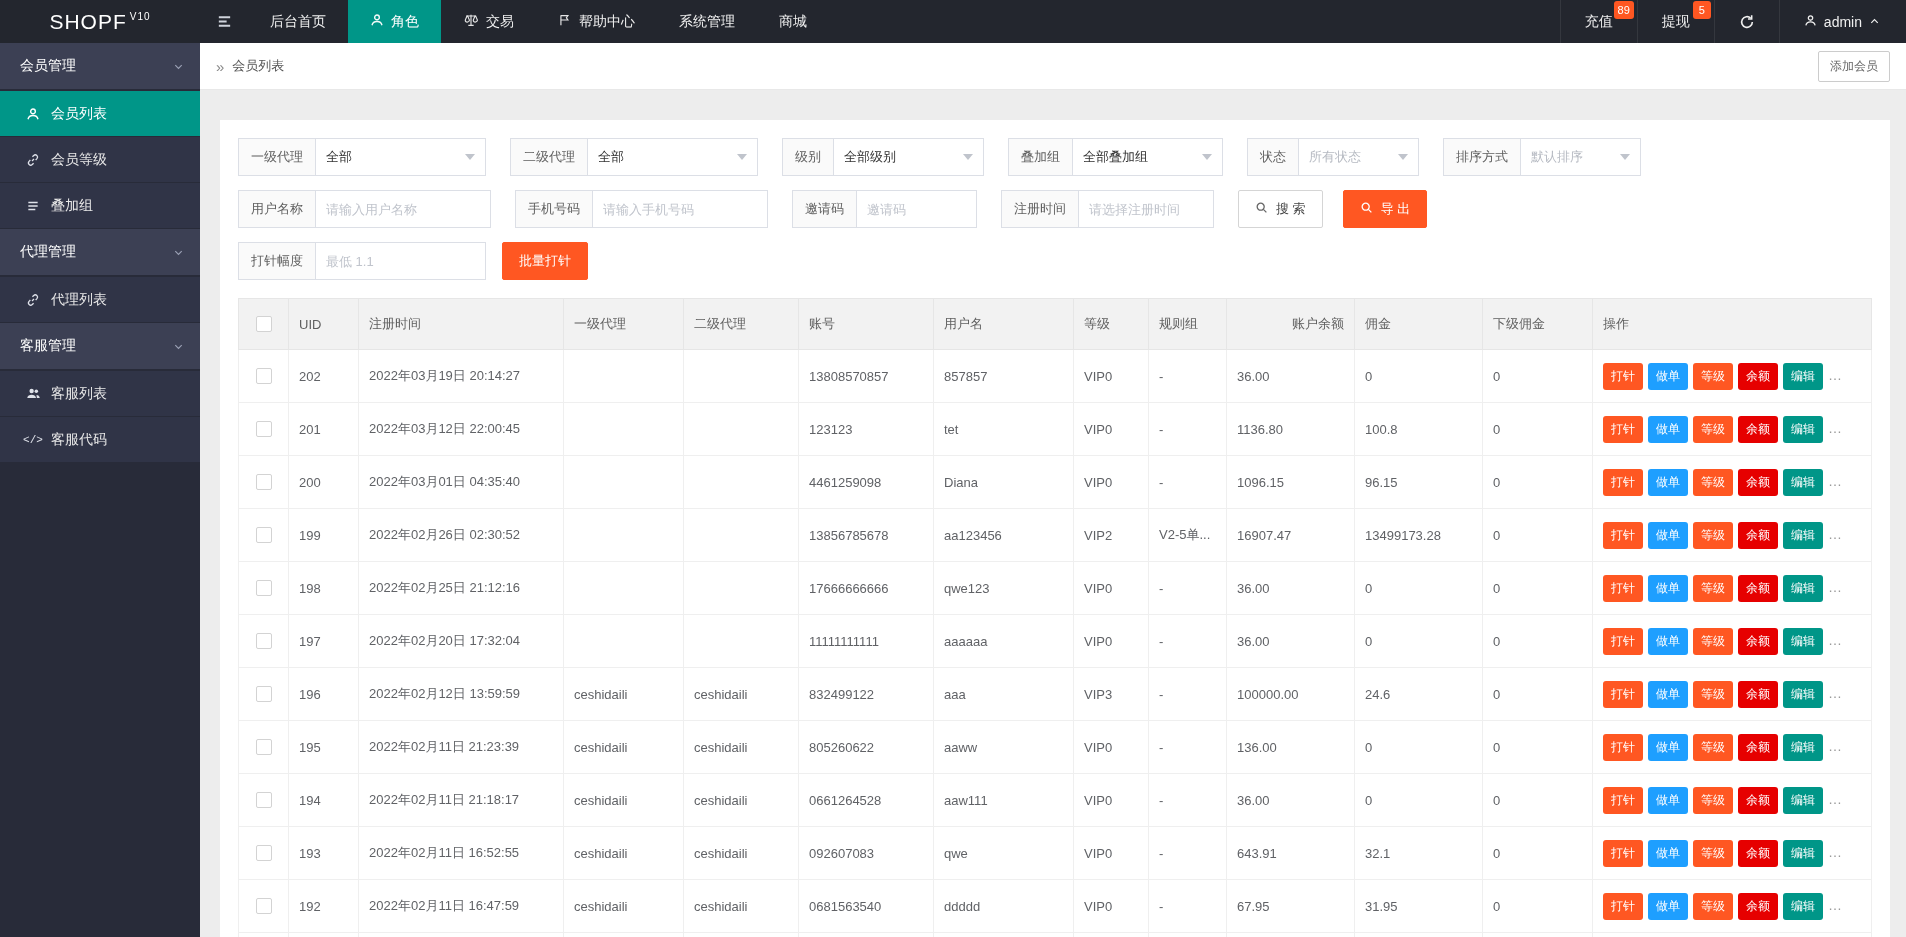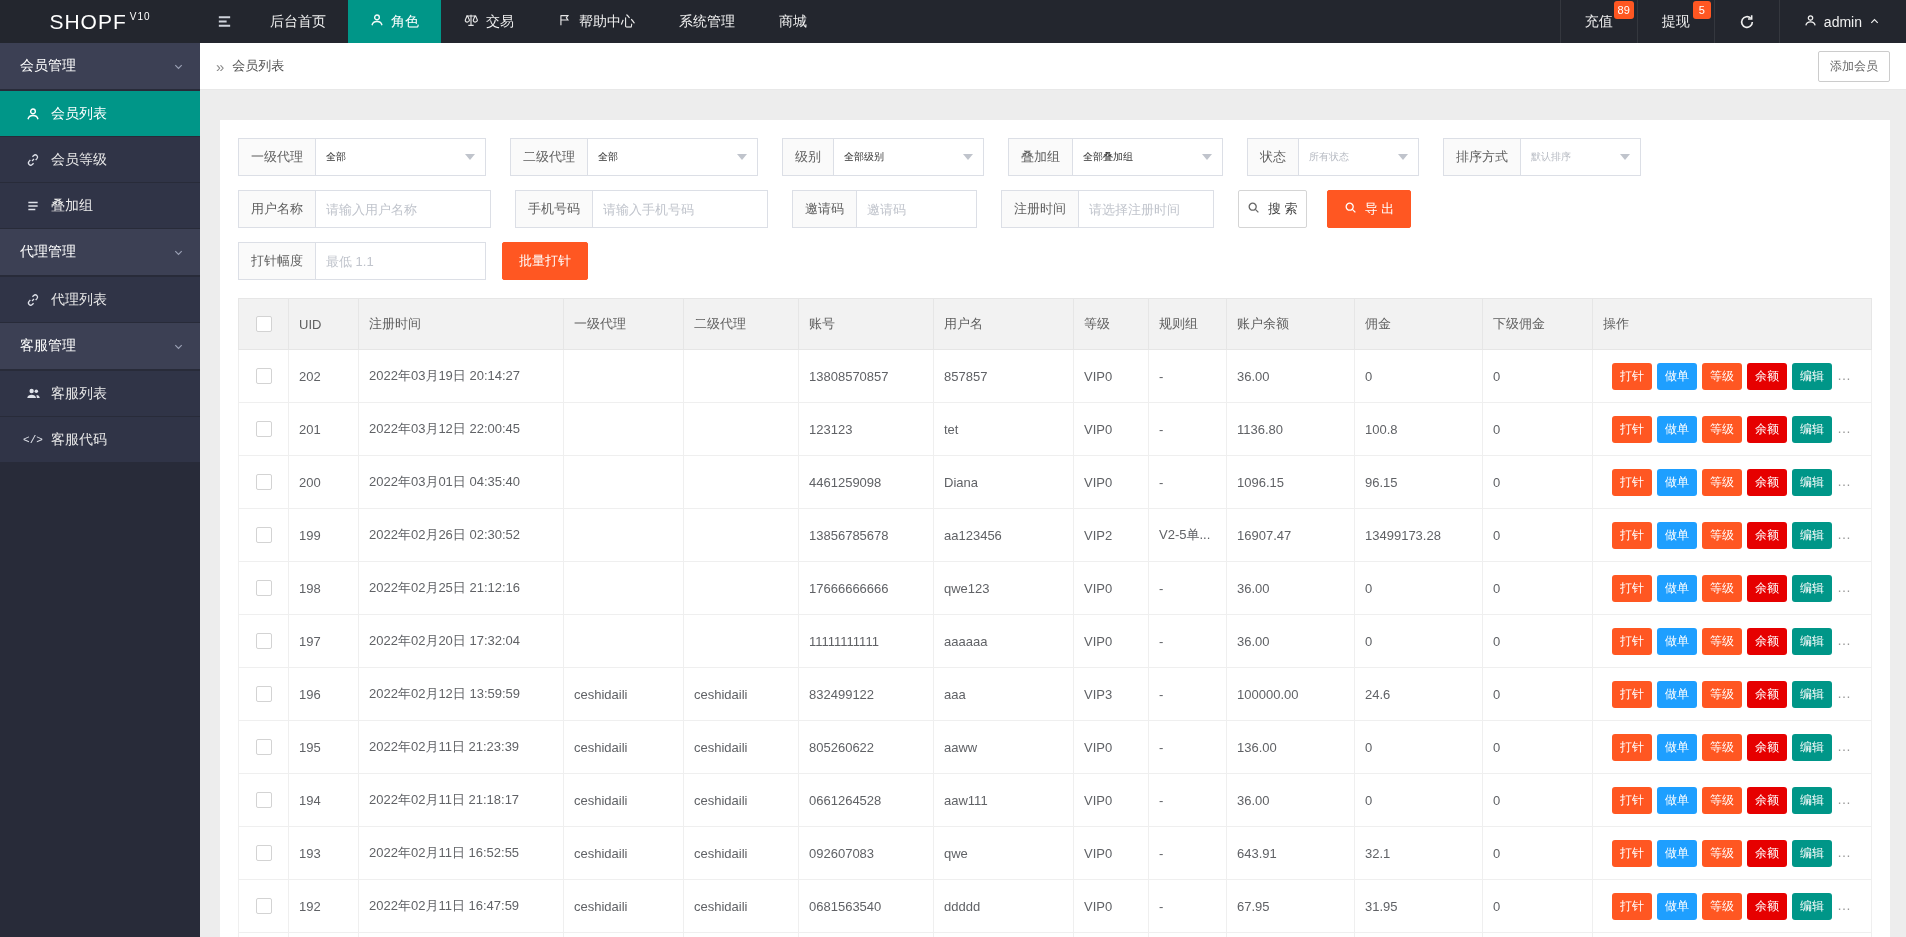--- a/index.html
+++ b/index.html
@@ -54,52 +54,52 @@
 
   .card { margin:30px 16px 0 20px; background:#fff; padding:18px; }
 
   .frow { display:flex; align-items:center; gap:24px; margin-bottom:14px; }
   .frow:last-of-type { margin-bottom:18px; }
   .ig { display:flex; height:38px; }
   .ig-label { display:flex; align-items:center; padding:0 12px; background:#fafafa;
     border:1px solid #dcdfe6; font-size:13px; color:#5f5f5f; white-space:nowrap; }
   .ig-select { position:relative; display:flex; align-items:center; background:#fff;
     border:1px solid #dcdfe6; border-left:none; padding:0 26px 0 10px; cursor:pointer; }
-  .ig-value { font-size:10px; color:#333; }
+  .ig-value { font-size:13px; color:#333; }
   .ig-value.muted { color:#b6bac2; }
   .caret { position:absolute; right:10px; top:50%; margin-top:-3px; width:0; height:0;
     border-left:5px solid transparent; border-right:5px solid transparent;
     border-top:6px solid #c0c4cc; }
   .ig-input { border:1px solid #dcdfe6; border-left:none; padding:0 10px; font-size:13px;
     color:#333; outline:none; font-family:inherit; }
   .ig-input::placeholder { color:#c0c4cc; }
   .w170 { width:170px; } .w150 { width:150px; } .w120 { width:120px; }
   .w175 { width:175px; } .w135 { width:135px; }
 
-  .btn-plain { display:flex; align-items:center; gap:8px; height:38px; padding:0 8px;
+  .btn-plain { display:flex; align-items:center; gap:8px; height:38px; padding:0 16px;
     background:#fff; border:1px solid #d5d5d5; border-radius:2px; font-size:13px; color:#444;
     cursor:pointer; font-family:inherit; }
   .btn-orange { display:flex; align-items:center; gap:8px; height:38px; padding:0 16px;
     background:#ff5722; border:1px solid #ff5722; border-radius:2px; font-size:13px; color:#fff;
     cursor:pointer; font-family:inherit; }
 
   
   table { width:100%; border-collapse:collapse; table-layout:fixed; font-size:13px;
     color:#606266; }
   th { background:#f2f2f2; font-weight:normal; text-align:left; padding:16px 10px;
     border:1px solid #e6e6e6; color:#5f5f5f; white-space:nowrap; overflow:hidden; }
   td { padding:17px 10px; border:1px solid #efefef; background:#fff; white-space:nowrap;
     overflow:hidden; text-overflow:ellipsis; }
   .col-cb { width:50px; text-align:center; padding-left:10px; padding-right:10px; }
   .col-uid { width:70px; } .col-time { width:205px; } .col-a1 { width:120px; }
   .col-a2 { width:115px; } .col-acct { width:135px; } .col-user { width:140px; }
-  .col-lvl { width:75px; } .col-rule { width:78px; } .col-bal { width:128px; }
+  .col-lvl { width:75px; } .col-rule { width:78px; } .col-bal { width:128px;text-align:right; }
   .col-comm { width:128px; } .col-sub { width:110px; }
   td.col-actions, th.col-actions { border-left:1px solid #0f172a; }
-  td.col-actions { padding:11px 19px; }
+  td.col-actions { padding:11px 10px; }
   .cb { display:inline-block; width:16px; height:16px; border:1px solid #d3d3d3;
     border-radius:2px; background:#fff; vertical-align:middle; cursor:pointer; }
   .act-btn { border:none; border-radius:3px; color:#fff; font-size:12px; padding:5px 8px;
     margin-right:5px; cursor:pointer; font-family:inherit; }
   .more-dots { color:#999; font-size:14px; letter-spacing:1px; cursor:pointer; }
 </style>
 </head>
 <body>
 
 <header class="topbar">

